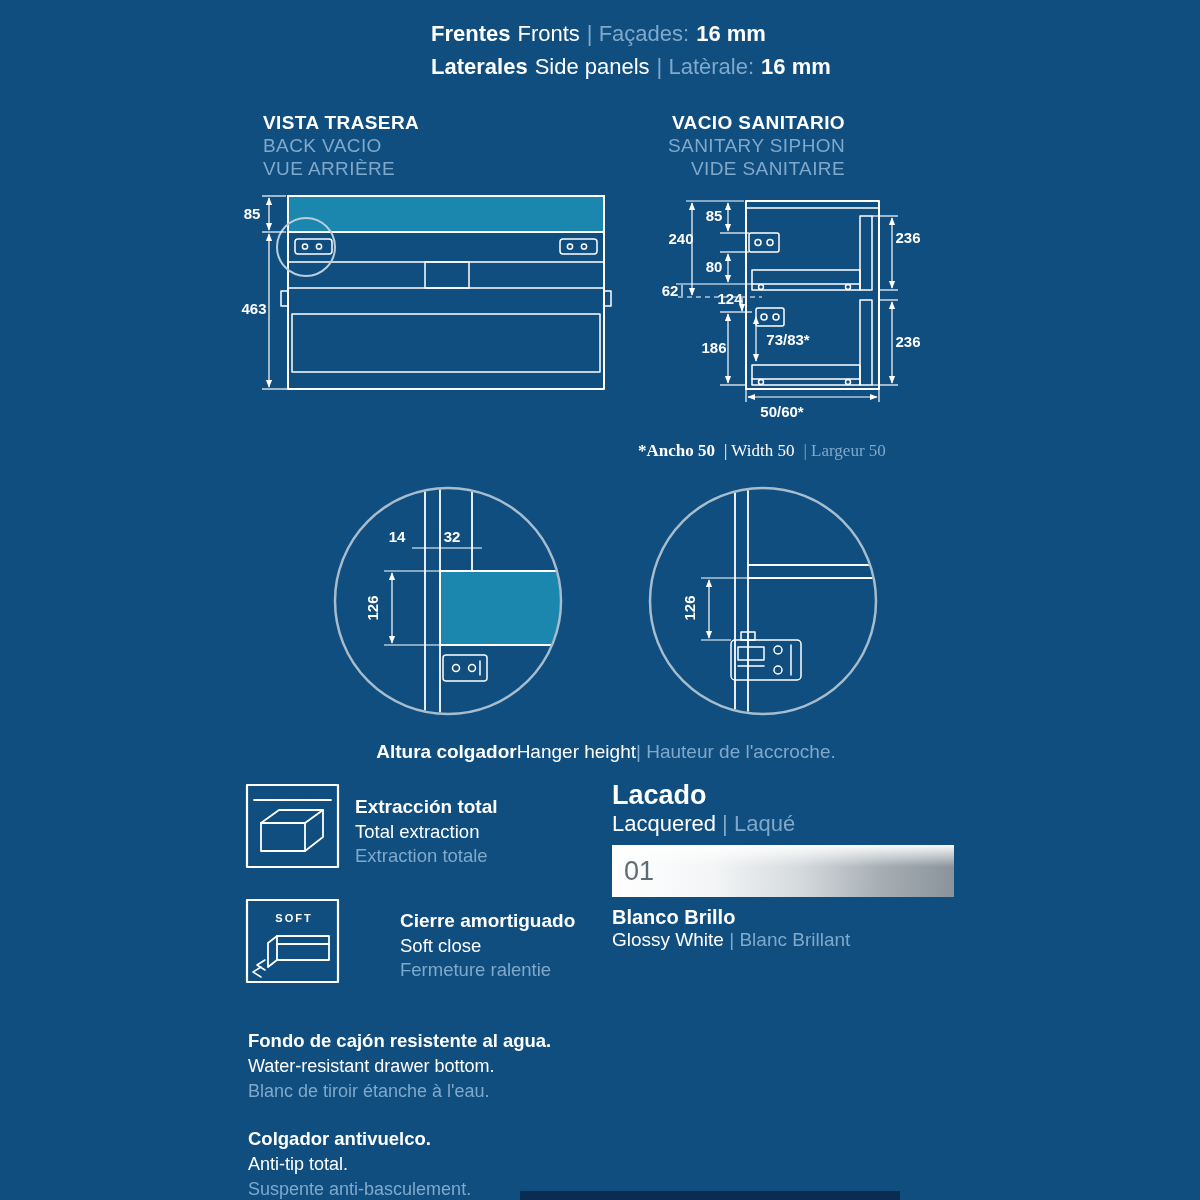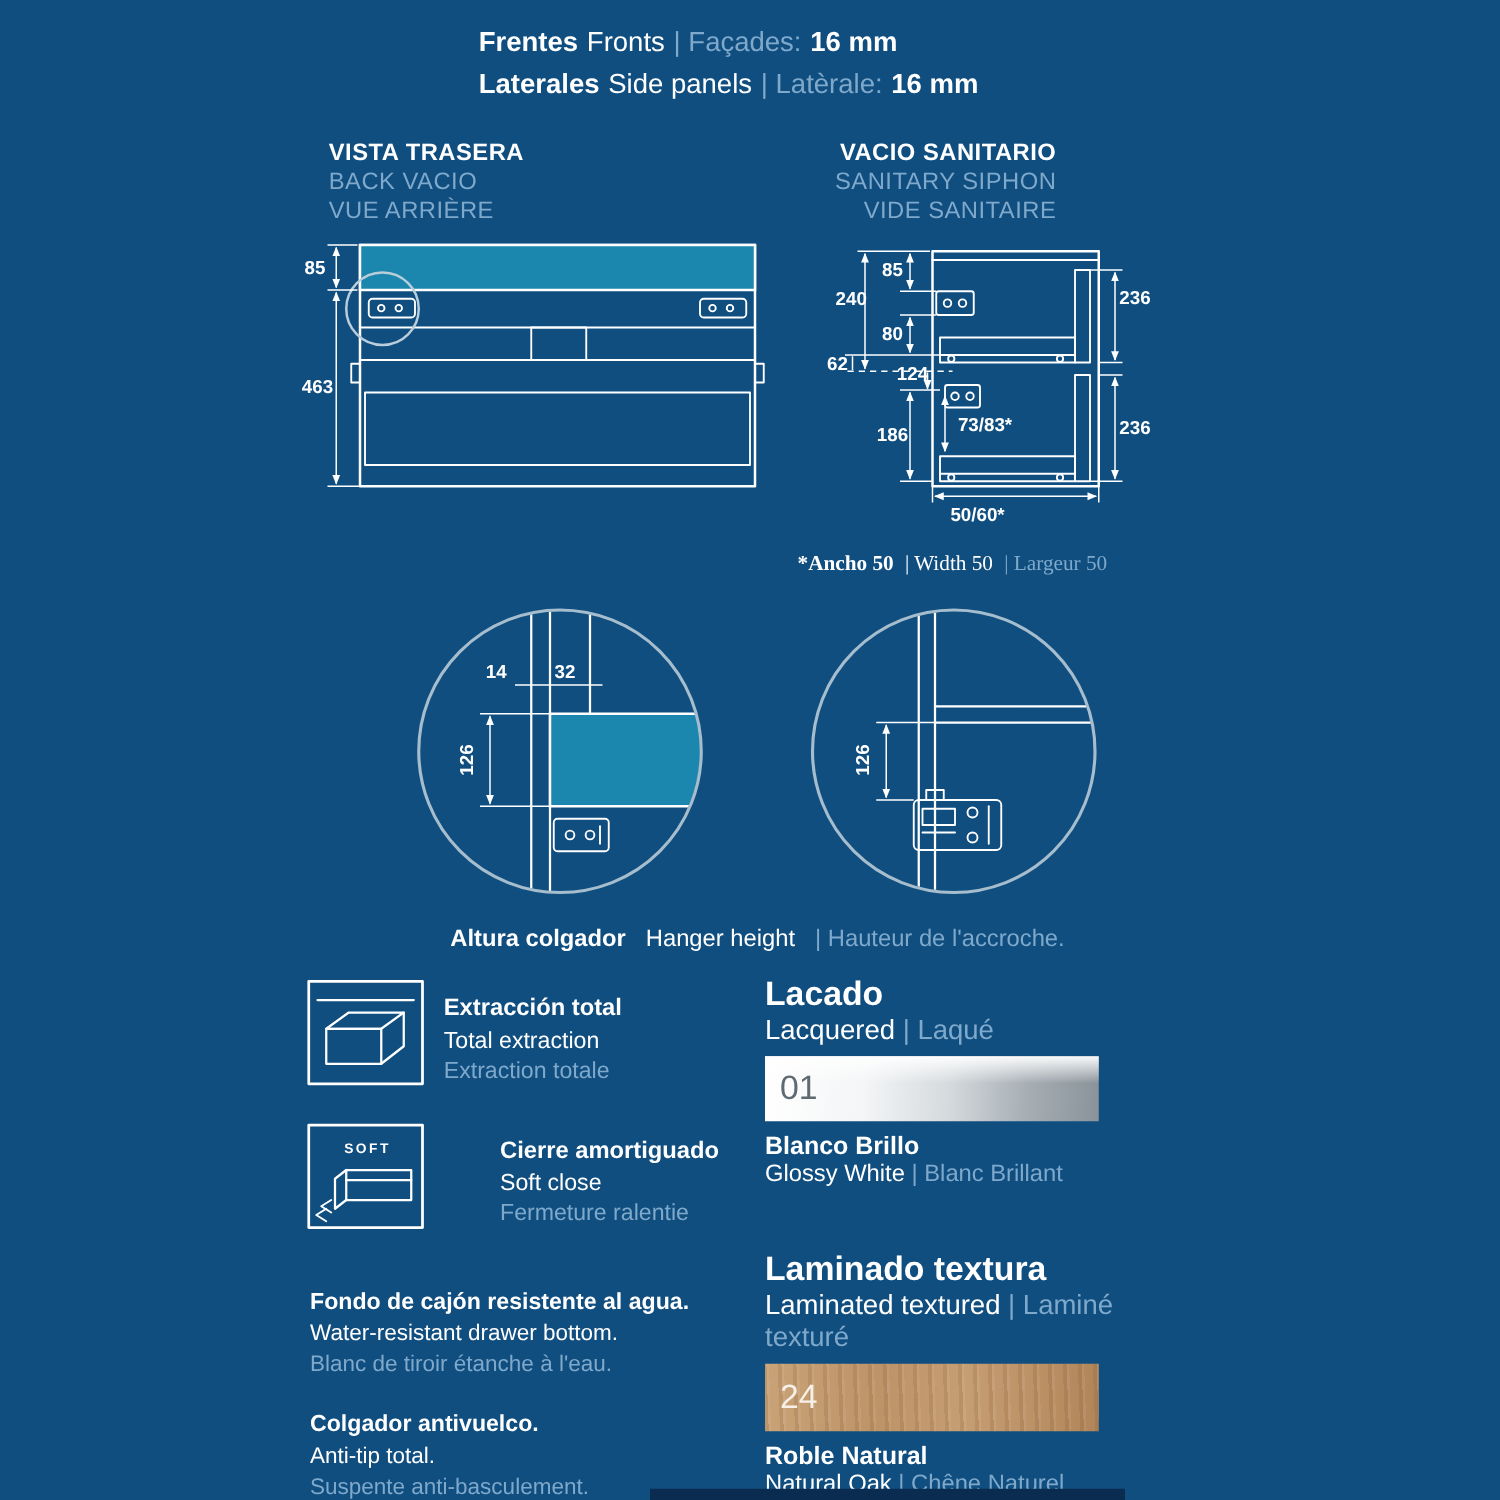--- a/index.html
+++ b/index.html
@@ -4,39 +4,39 @@
 <style>
   * { margin:0; padding:0; box-sizing:border-box; }
   html,body { width:1200px; height:1200px; }
   body { font-family:"Liberation Sans", sans-serif; background:#104E80; }
   .page { position:relative; width:1200px; height:1200px; background:#104E80; overflow:hidden; color:#fff; }
   .abs { position:absolute; }
   .b { font-weight:700; }
   .w { color:#FFFFFF; }
   .lt { color:#7FA9CB; }
 
-  .hdr { font-size:22px; }
+  .hdr { font-size:22px;margin-left:48px; }
   .hdr .hline { display:flex; gap:7px; line-height:33px; align-items:baseline; }
 
   .sec-title { font-size:19px; line-height:23px; letter-spacing:0.4px; }
   .sec-title .sub { color:#7FA9CB; }
 
   .foot-note { font-size:17px; display:flex; gap:9px; align-items:baseline; }
 
-  .cap { font-size:19px; width:616px; display:flex; gap:16px; justify-content:center; align-items:baseline; }
+  .cap { font-size:19px; width:616px; display:flex; gap:0; justify-content:center; align-items:baseline; }
 
   .feat { line-height:24.5px; font-size:18.5px; }
   .feat .es { font-size:19px; }
   .note { line-height:25.5px; font-size:18px; }
   .note .es { font-size:18.5px; }
 
   .fin { width:290px; }
   .fin-title { font-size:27px; line-height:31px; color:#fff; font-weight:700; }
   .fin-sub { font-size:22px; line-height:26px; margin-bottom:8px; }
-  .swatch { width:267px; height:52px; position:relative; margin-bottom:9px; }
+  .swatch { width:342px; height:52px; position:relative; margin-bottom:9px; }
   .swatch .code { position:absolute; left:12px; top:50%; transform:translateY(-50%); font-size:27px; }
   .swatch-glossy {
     background:
       linear-gradient(180deg, rgba(255,255,255,0.95) 0%, rgba(255,255,255,0) 42%),
       linear-gradient(92deg,#ffffff 0%,#f3f5f6 30%,#d5dadd 55%,#a7afb5 78%,#8a939a 100%);
   }
   .swatch-wood { height:54px;
     background:
       repeating-linear-gradient(88deg, rgba(110,70,35,0.14) 0 3px, rgba(255,255,255,0.07) 3px 5px, transparent 5px 12px),
       linear-gradient(92deg,#C9A277 0%,#BD9468 35%,#C69E73 60%,#B1855A 100%);
@@ -330,31 +330,16 @@
     <div class="swatch swatch-glossy">
       <span class="code code-dark">01</span>
     </div>
     <div class="fin-name w">Blanco Brillo</div>
     <div class="fin-name-sub">
       <span class="w">Glossy White</span>
       <span class="lt">| Blanc Brillant</span>
     </div>
   </div>
 
-  <div class="abs fin" style="left:612px; top:1000px;">
-    <div class="fin-title">Laminado textura</div>
-    <div class="fin-sub">
-      <span class="w">Laminated textured</span>
-      <span class="lt">| Laminé texturé</span>
-    </div>
-    <div class="swatch swatch-wood">
-      <span class="code code-light">24</span>
-    </div>
-    <div class="fin-name w">Roble Natural</div>
-    <div class="fin-name-sub">
-      <span class="w">Natural Oak</span>
-      <span class="lt">| Chêne Naturel</span>
-    </div>
-  </div>
 
   <div class="abs footer-bar" style="left:520px; top:1191px; width:380px; height:9px;"></div>
 
 </div>
 
 </body></html>

